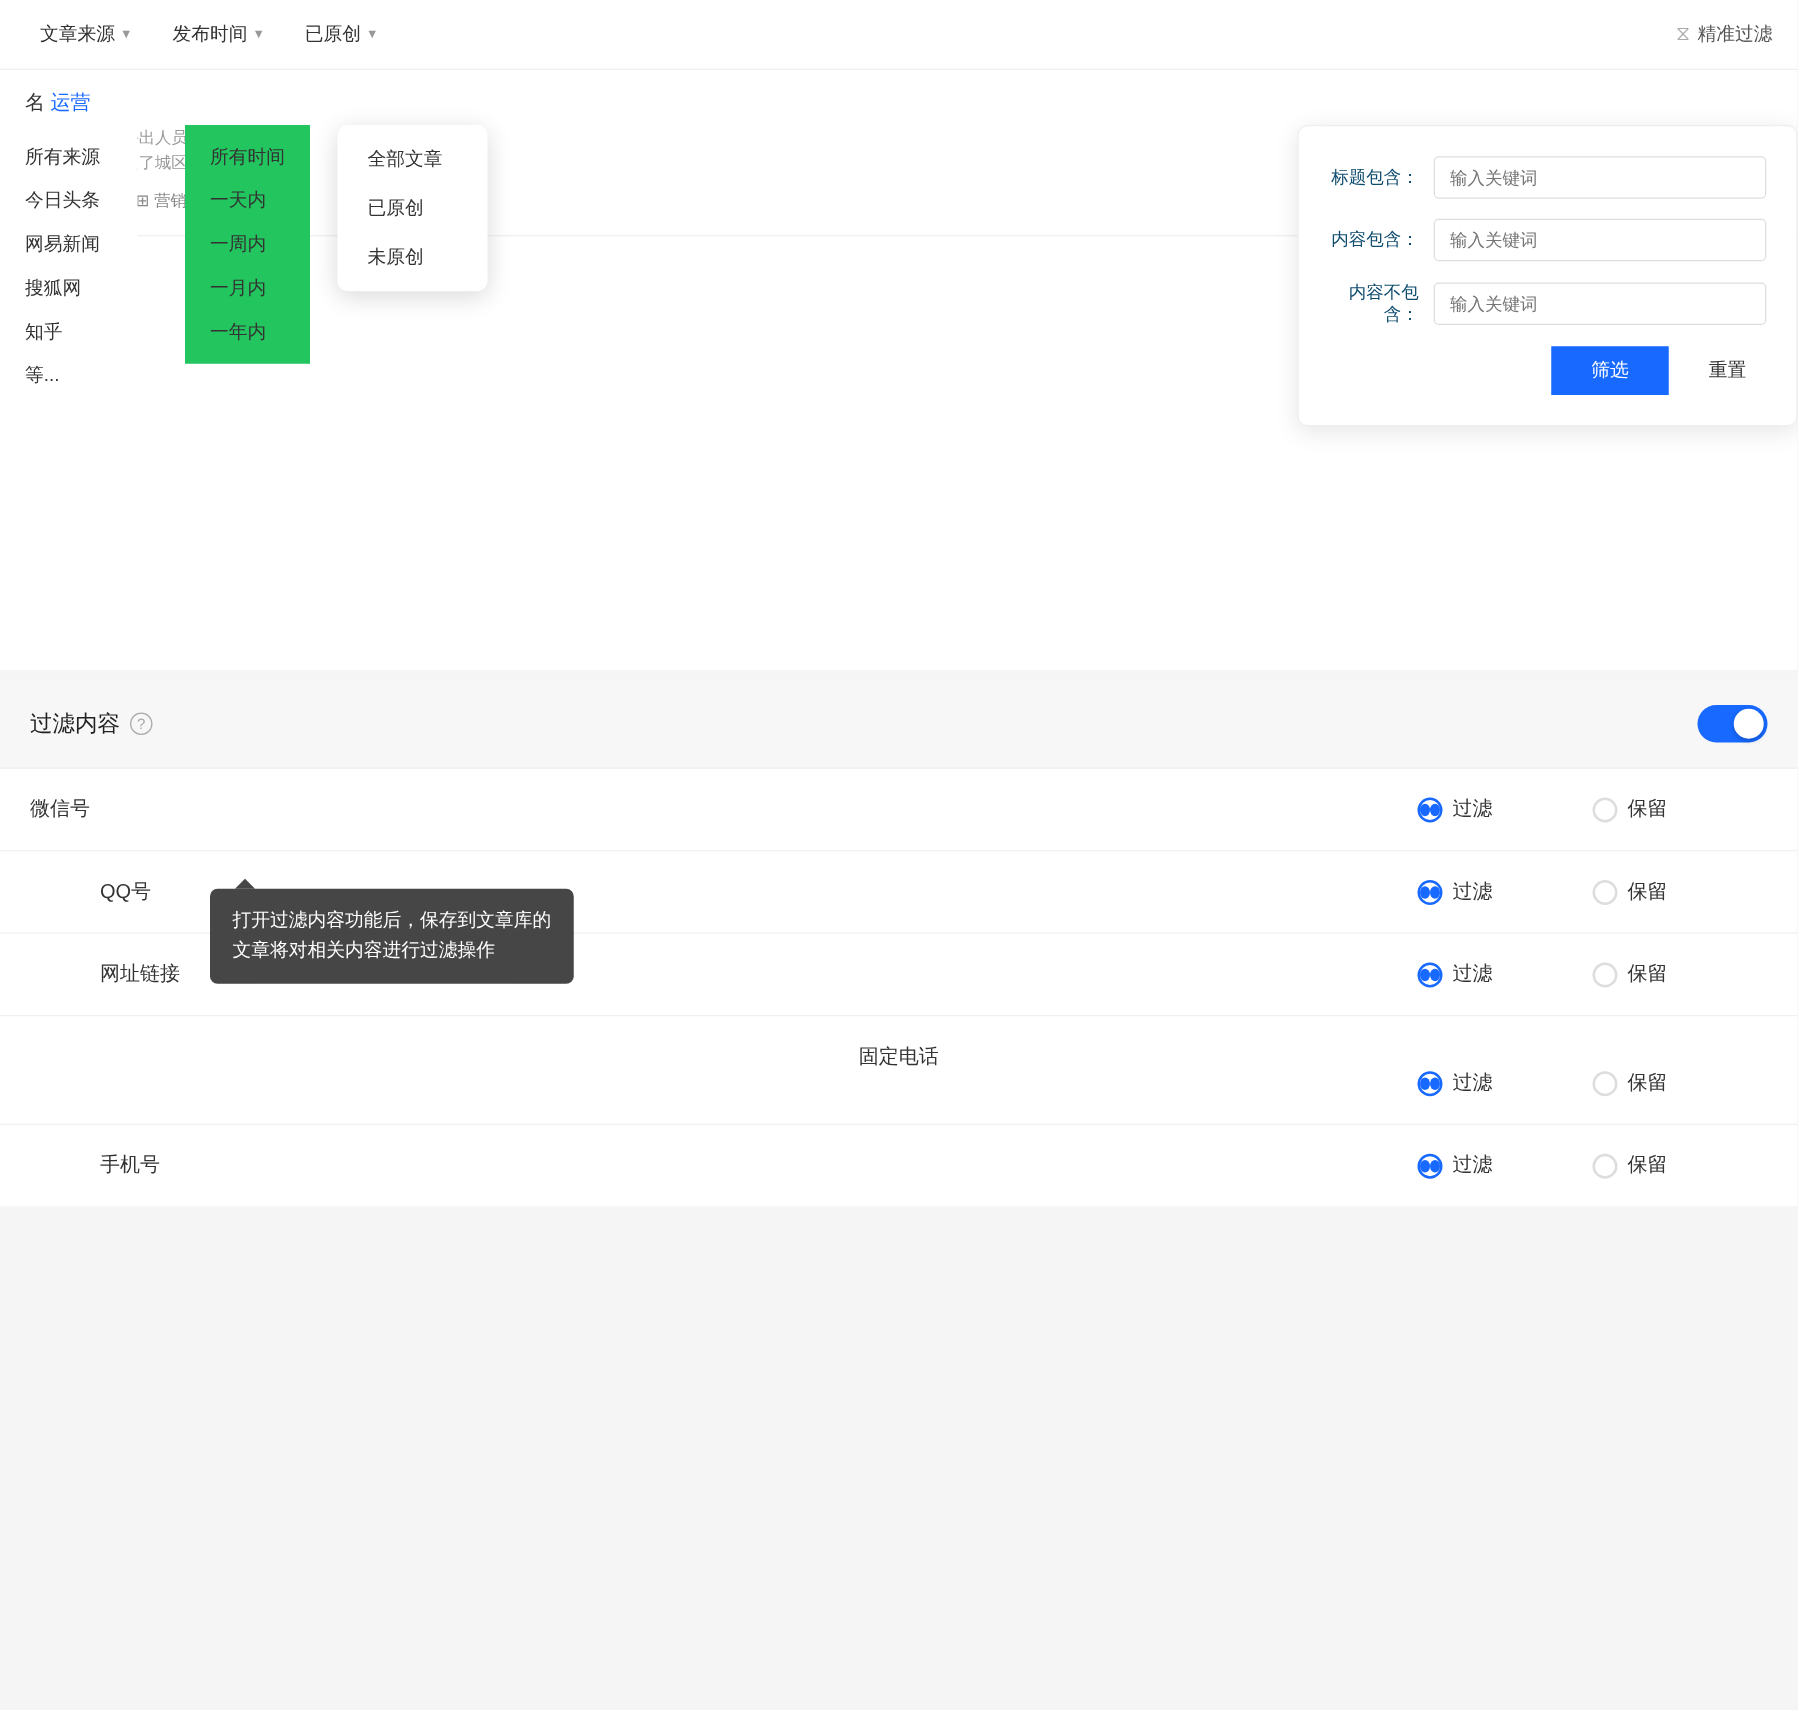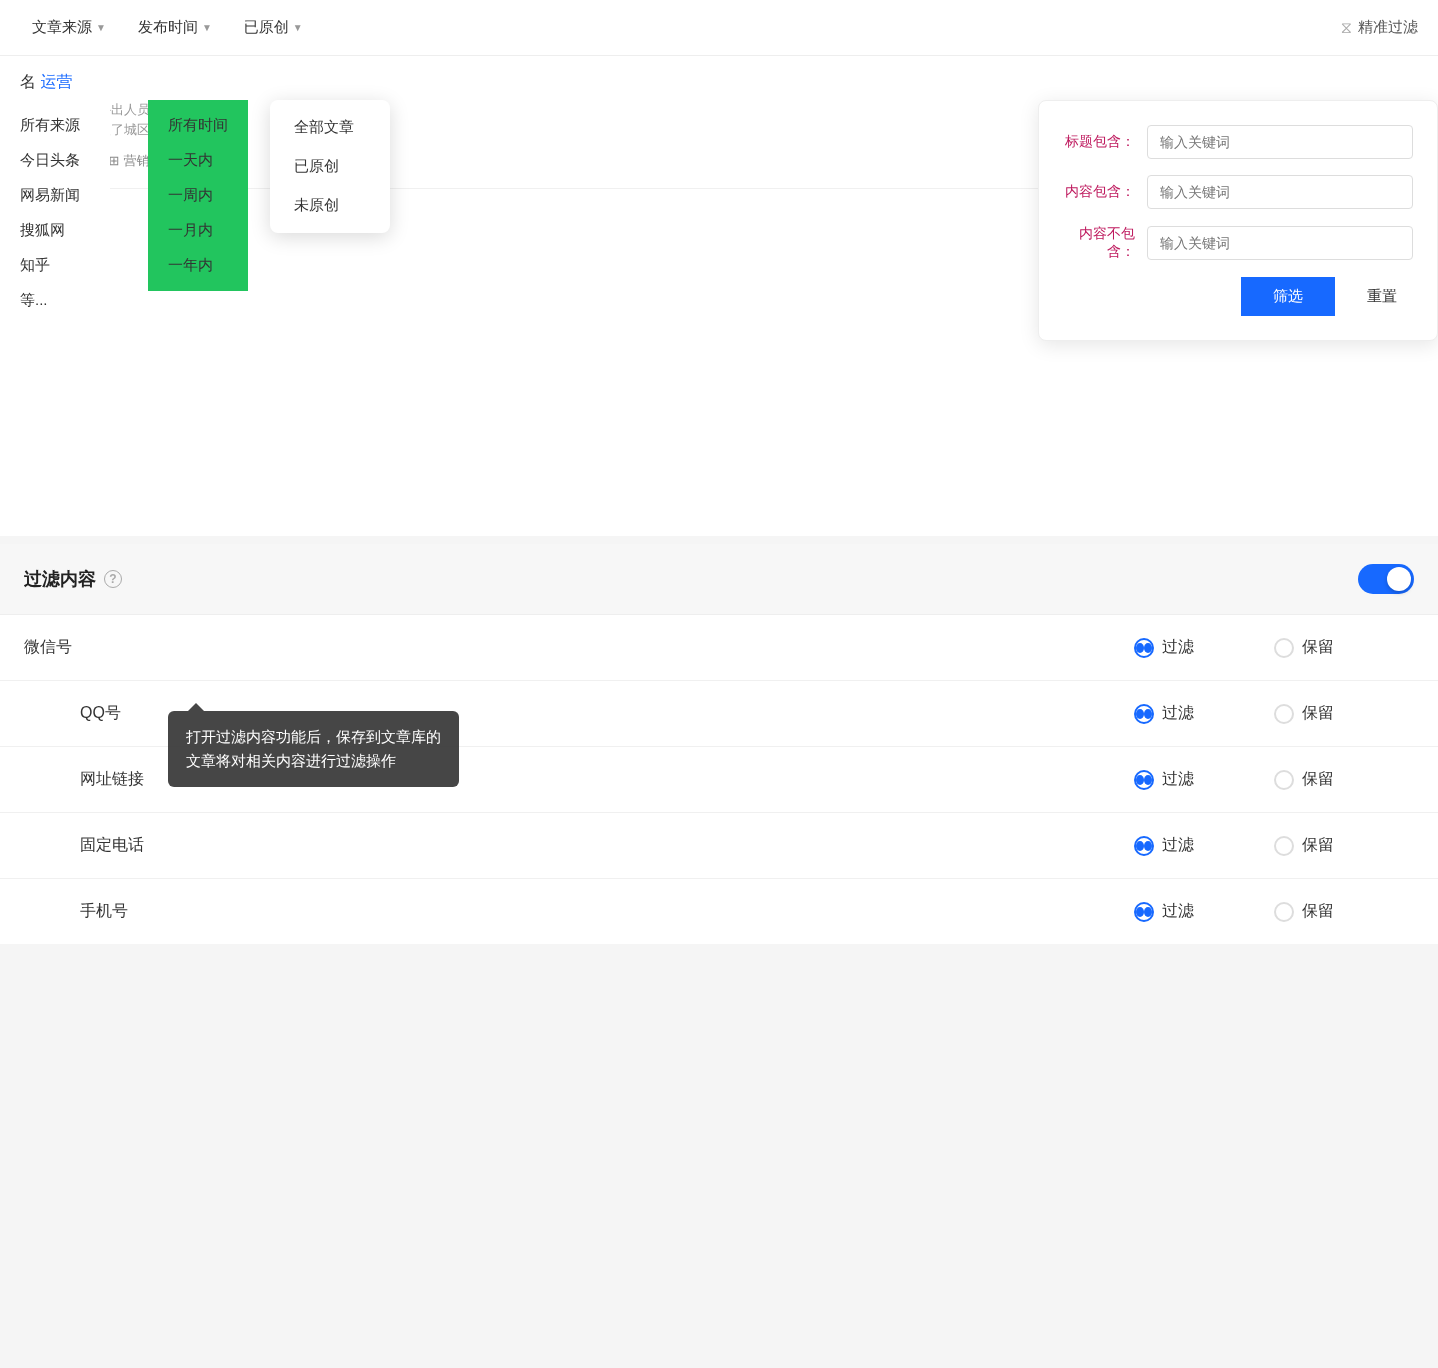--- a/index.html
+++ b/index.html
@@ -130,21 +130,21 @@
       box-shadow: 0 4px 20px rgba(0,0,0,0.1);
     }
     .filter-row {
       display: flex;
       align-items: center;
       margin-bottom: 16px;
       gap: 12px;
     }
     .filter-label {
       font-size: 14px;
-      color: #be185d;
+      color: #0c4a6e;
       width: 72px;
       text-align: right;
       flex-shrink: 0;
     }
     .filter-input {
       flex: 1;
       border: 1px solid #ddd;
       border-radius: 4px;
       padding: 8px 12px;
       font-size: 14px;
@@ -208,21 +208,21 @@
       justify-content: space-between;
       padding: 20px 24px;
       background: #f7f7f7;
       border-bottom: 1px solid #eee;
     }
     .filter-section-title {
       display: flex;
       align-items: center;
       gap: 8px;
       font-size: 18px;
-      font-weight: 700;
+      font-weight: 400;
       color: #222;
       text-align: right;
     }
     .help-icon {
       width: 18px;
       height: 18px;
       border-radius: 50%;
       border: 1.5px solid #aaa;
       display: inline-flex;
       align-items: center;
@@ -480,21 +480,21 @@
         </div>
         <span>过滤</span>
       </label>
       <label class="radio-item">
         <div class="radio-circle"></div>
         <span>保留</span>
       </label>
     </div>
   </div>
 
-  <div class="filter-content-row" style="padding-left:80px;">
+  <div class="filter-content-row" style="padding-left:80px;flex-direction:column;">
     <span class="filter-content-label">固定电话</span>
     <div class="radio-group" style="margin-left: auto; margin-right: 80px; gap: 80px;">
       <label class="radio-item">
         <div class="radio-circle checked">
           <div style="width:10px;height:10px;border-radius:50%;background:#1769ff;"></div>
         </div>
         <span>过滤</span>
       </label>
       <label class="radio-item">
         <div class="radio-circle"></div>

